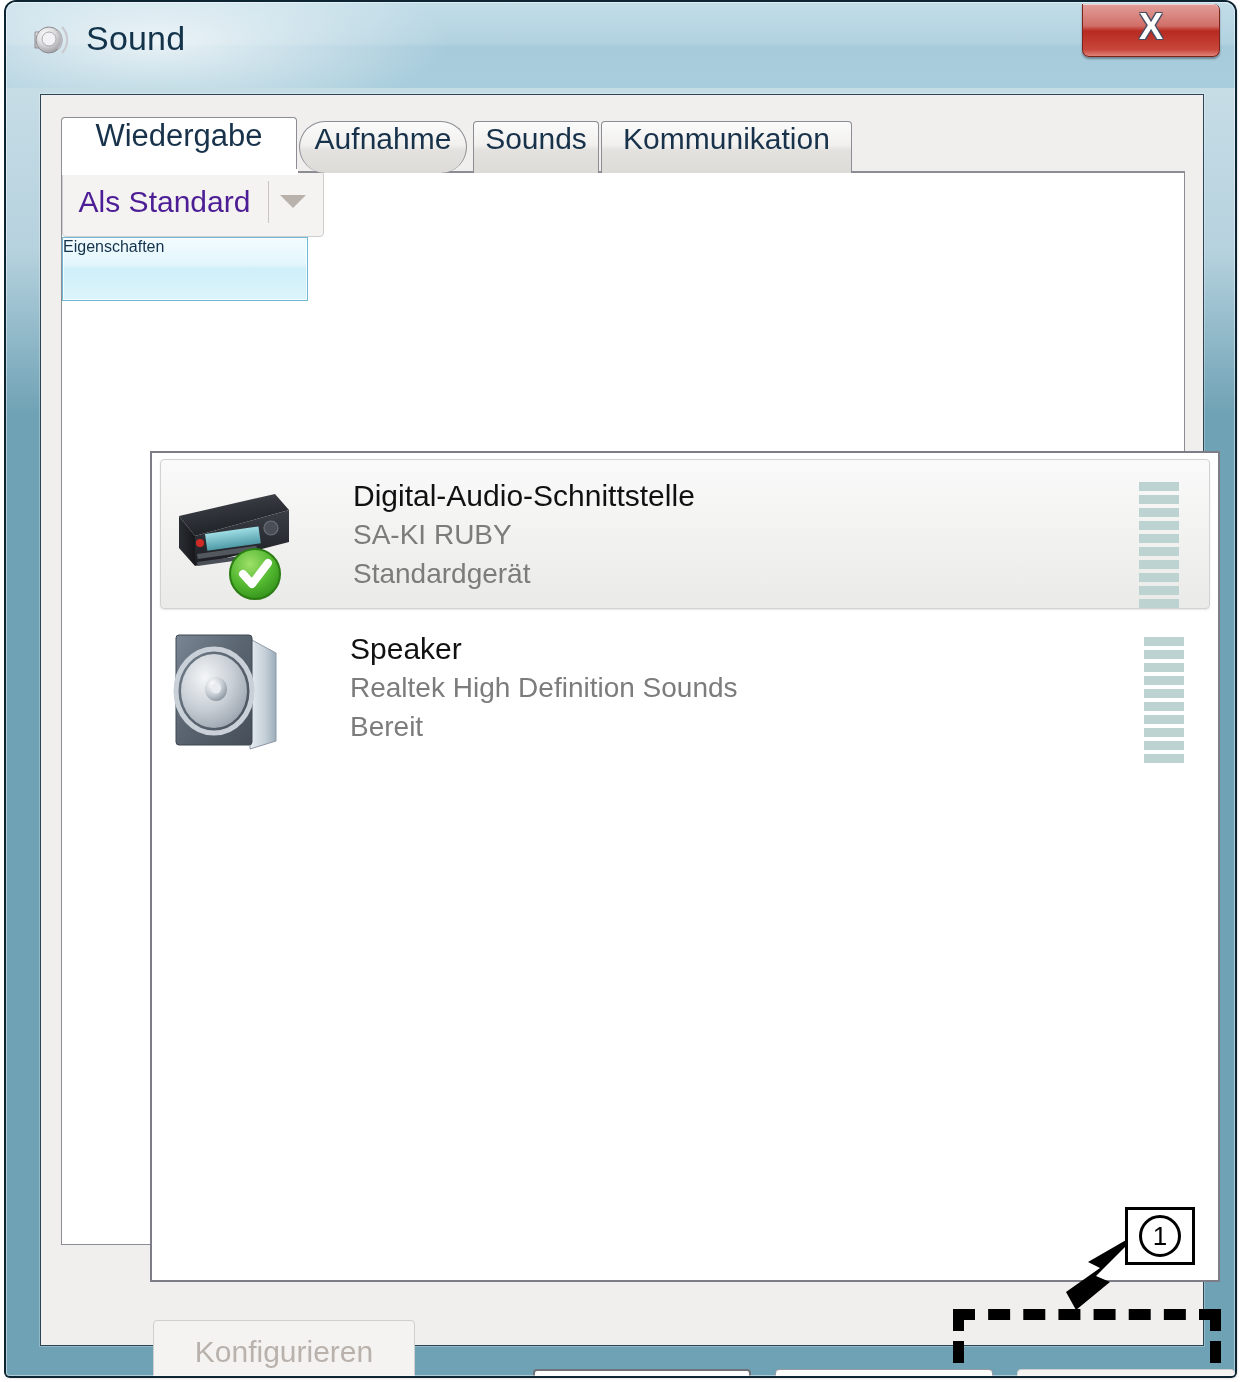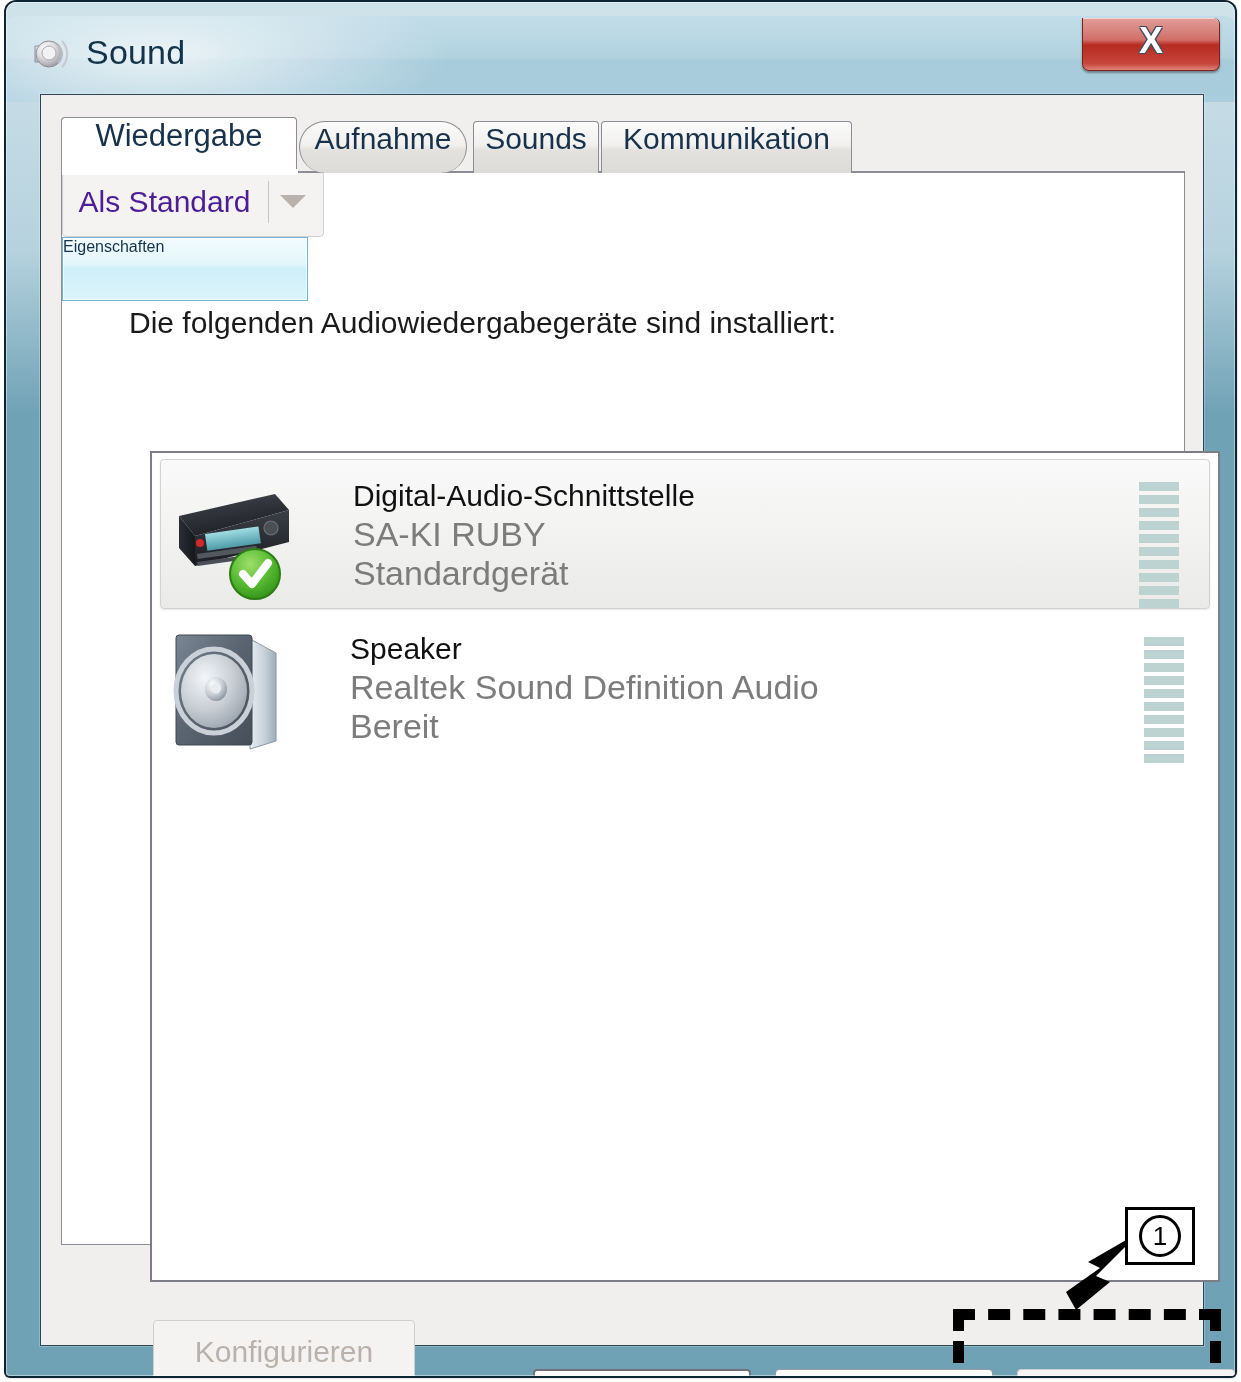--- a/index.html
+++ b/index.html
@@ -41,21 +41,20 @@
   
   #title-bar {
     position: absolute;
     left: 0; top: 0;
     width: 1229px;
     height: 86px;
     border-radius: 9px 9px 0 0;
     background:
       radial-gradient(ellipse 420px 120px at 150px 40px, rgba(255,255,255,.75) 0%, rgba(255,255,255,0) 70%),
       linear-gradient(180deg,#c2dde8 0%, #b2d2e0 48%, #a7cbdb 52%, #a8cddc 100%);
-    margin-top: 14px;
   }
   #title-icon {
     position: absolute;
     left: 22px; top: 16px;
     width: 44px; height: 44px;
   }
   #title-text {
     position: absolute;
     left: 80px; top: 17px;
     font-size: 34px;
@@ -218,21 +217,21 @@
     top: 20px;
   }
   .device-row.selected .device-text { left: 192px; top: 16px; }
   .device-name {
     font-size: 30px;
     color: #111111;
     line-height: 39px;
     white-space: nowrap;
   }
   .device-sub {
-    font-size: 34px;
+    font-size: 28px;
     color: #7c7c7c;
     line-height: 39px;
     white-space: nowrap;
   }
 
   .vu-meter {
     position: absolute;
     right: 34px;
     top: 28px;
     width: 40px;
@@ -424,21 +423,20 @@
 
     <div id="close-button">
       <div class="glyph">X</div>
     </div>
   </div>
 
   <div id="client-area">
 
     <div id="tab-page">
 
-      <div id="instruction-label">Die folgenden Audiowiedergabegeräte sind installiert:</div>
 
       <div id="device-list">
 
         <div class="device-row selected">
           <div class="device-icon">
             <svg width="132" height="132" viewBox="0 0 132 132">
               <defs>
                 <linearGradient id="recTop" x1="0" y1="0" x2="0.4" y2="1">
                   <stop offset="0%" stop-color="#5b6069"></stop>
                   <stop offset="40%" stop-color="#34373d"></stop>
@@ -534,21 +532,21 @@
 
               <ellipse cx="50" cy="68" rx="38" ry="42" fill="none" stroke="#c9d0d8" stroke-width="5"></ellipse>
               <ellipse cx="50" cy="68" rx="33" ry="37" fill="url(#cone)"></ellipse>
               <ellipse cx="52" cy="66" rx="11" ry="12" fill="url(#dust)"></ellipse>
               <ellipse cx="52" cy="65" rx="5" ry="5.5" fill="#e9edf1"></ellipse>
             </svg>
           </div>
 
           <div class="device-text">
             <div class="device-name">Speaker</div>
-            <div class="device-sub">Realtek Sound Definition Audio</div>
+            <div class="device-sub">Realtek High Definition Sounds</div>
             <div class="device-sub">Bereit</div>
           </div>
 
           <div class="vu-meter">
             <div class="vu-seg"></div>
               <div class="vu-seg"></div>
               <div class="vu-seg"></div>
             <div class="vu-seg"></div>
               <div class="vu-seg"></div>
               <div class="vu-seg"></div>

